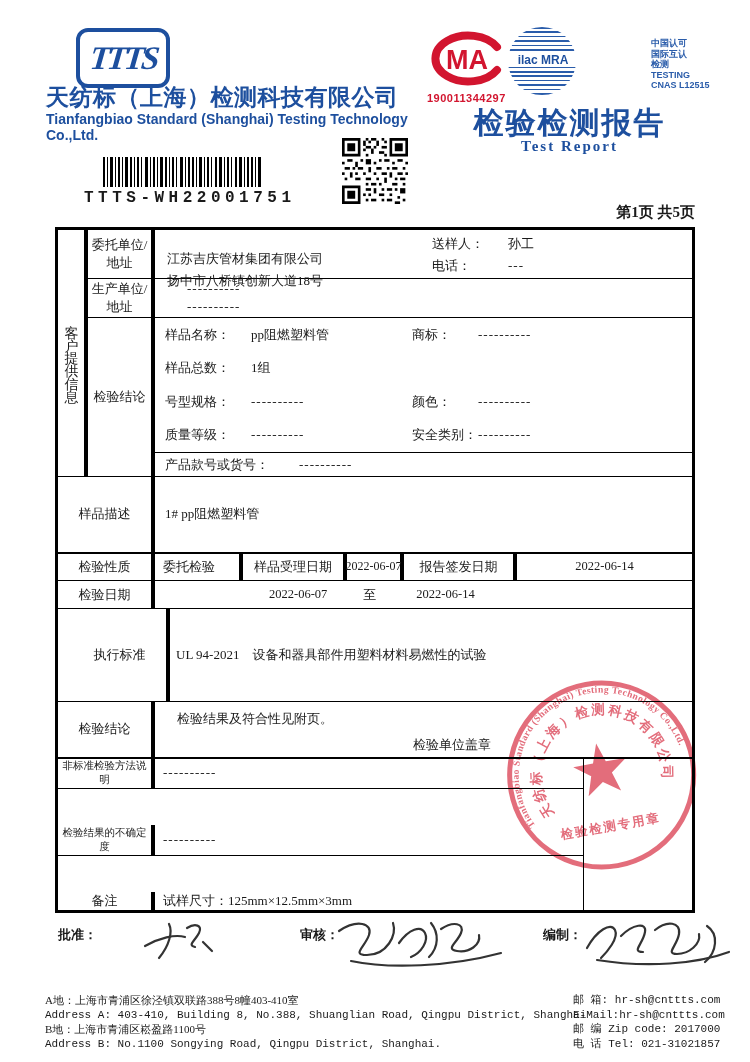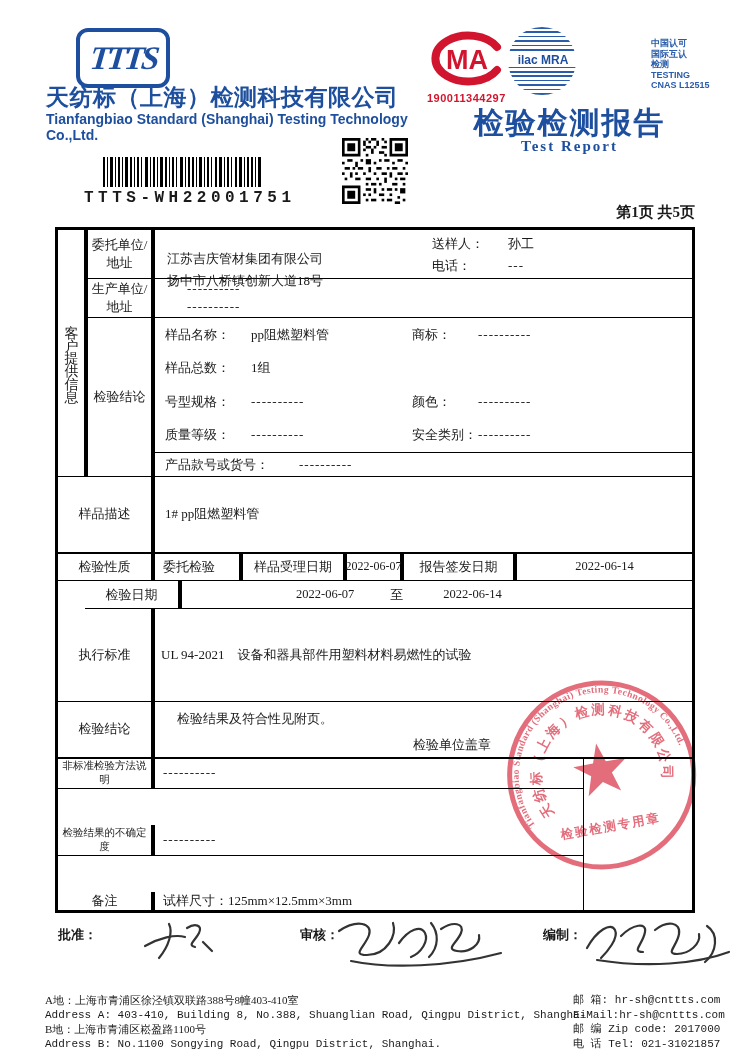--- a/index.html
+++ b/index.html
@@ -296,30 +296,30 @@
 
     <div class="row bb1" style="height:30px;">
       <div class="cell lab br1 w97">检验性质</div>
       <div class="cell br1" style="width:88px;display:flex;align-items:center;padding-left:8px;">委托检验</div>
       <div class="cell lab br1" style="width:104px;">样品受理日期</div>
       <div class="cell lab br1" style="width:57px;font-size:12px;white-space:nowrap;">2022-06-07</div>
       <div class="cell lab br1" style="width:113px;">报告签发日期</div>
       <div class="cell lab" style="flex:1;font-size:12.5px;">2022-06-14</div>
     </div>
 
-    <div class="row bb1" style="height:30px;margin-left:27px;">
+    <div class="row bb1" style="height:30px;">
       <div class="cell lab br1 w97">检验日期</div>
       <div class="content" style="display:flex;align-items:center;font-size:12.5px;">
         <span style="margin-left:114px;">2022-06-07</span>
         <span style="margin-left:36px;font-size:13px;">至</span>
         <span style="margin-left:40px;">2022-06-14</span>
       </div>
     </div>
 
-    <div class="row bb1" style="height:101px;">
+    <div class="row bb1" style="height:101px;padding-left:15px;">
       <div class="cell lab br1 w97">执行标准</div>
       <div class="content" style="display:flex;align-items:center;padding-left:6px;">UL 94-2021　设备和器具部件用塑料材料易燃性的试验</div>
     </div>
 
     <div class="row bb2" style="height:62px;">
       <div class="cell lab br1 w97">检验结论</div>
       <div class="content">
         <div style="padding:8px 0 0 22px;">检验结果及符合性见附页。</div>
         <div class="abs" style="left:258px;bottom:3px;">检验单位盖章</div>
       </div>

